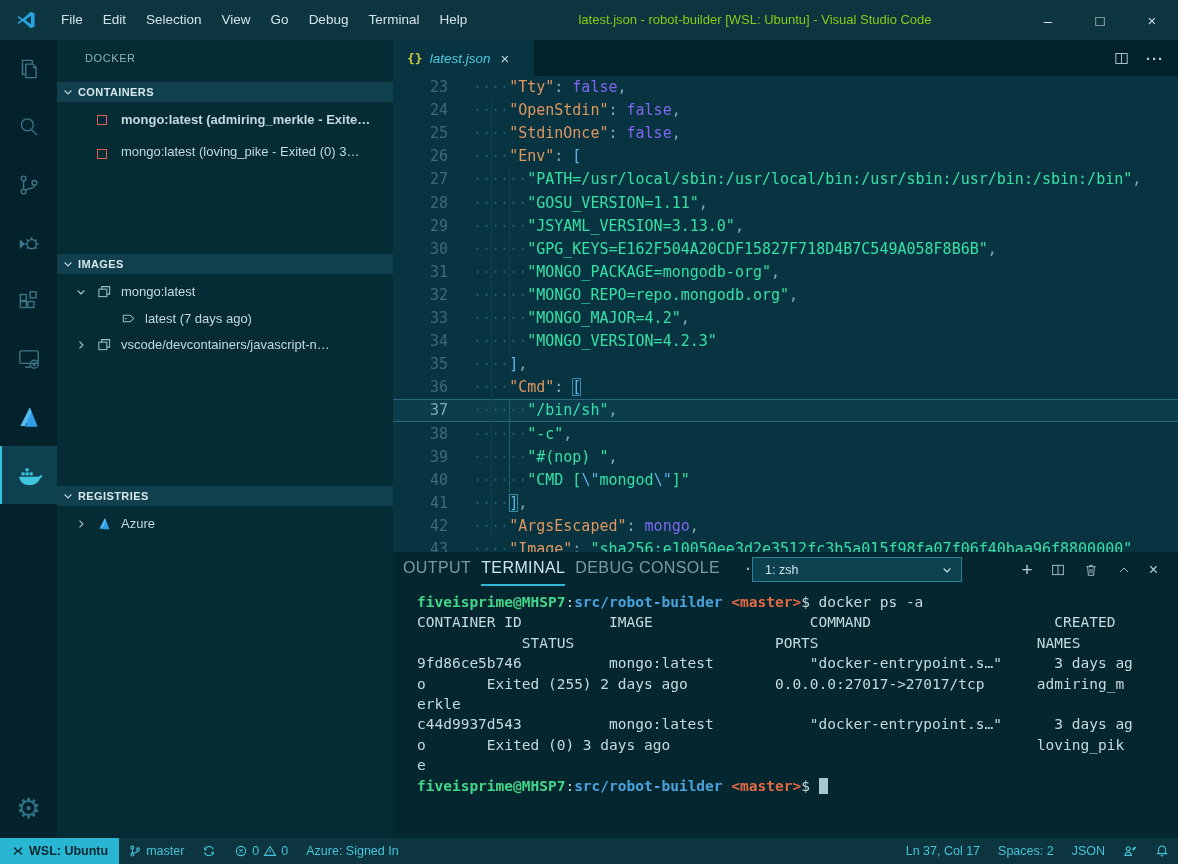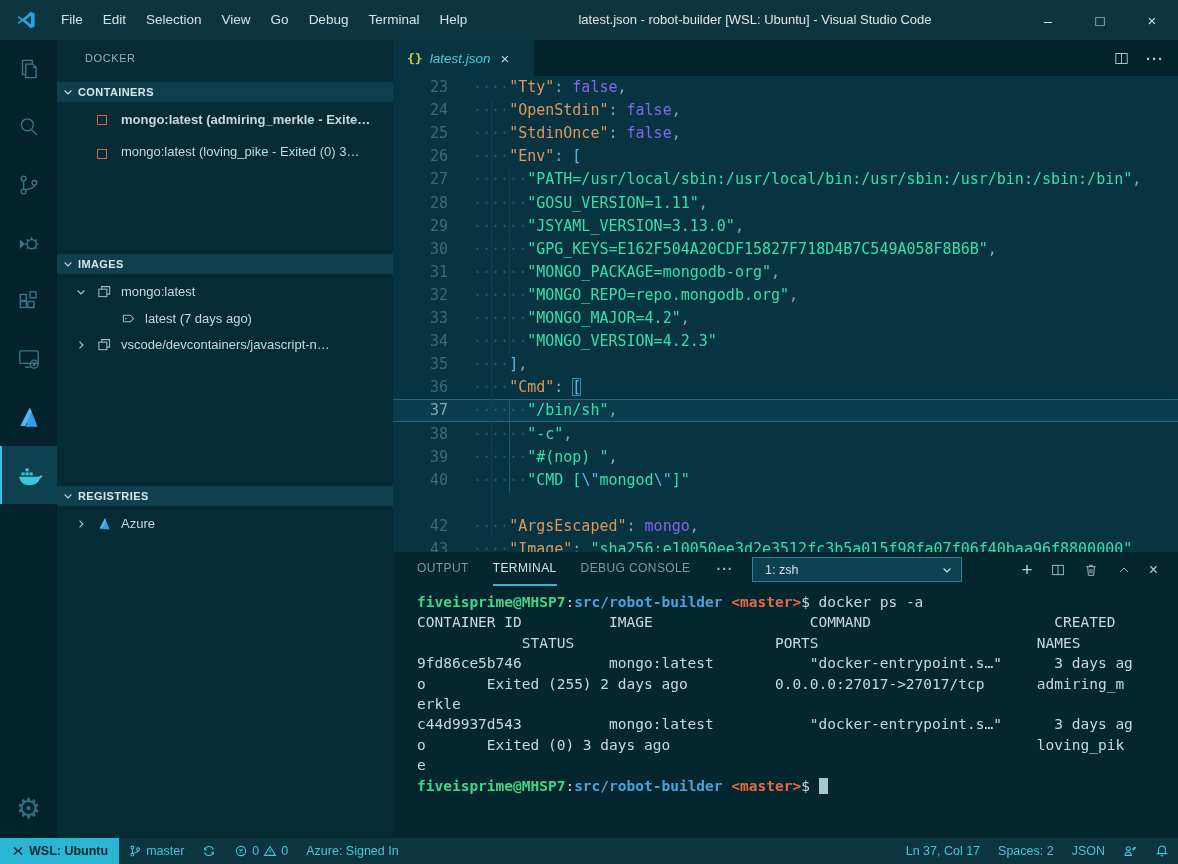--- a/index.html
+++ b/index.html
@@ -6,21 +6,21 @@
   html,body { width:1178px; height:864px; overflow:hidden; background:#073440;
               font-family:"Liberation Sans", sans-serif; }
   #app { position:relative; width:1178px; height:864px; }
 
   
   #titlebar { position:absolute; left:0; top:0; width:1178px; height:40px;
               background:#0c3540; display:flex; align-items:center; }
   #vscode-logo { width:26px; height:22px; margin:0 12px 0 13px; }
   .menu-item { color:#d3e2e7; font-size:13.5px; padding:0 10px; line-height:40px; cursor:default; }
   #win-title { position:absolute; left:755px; top:0; transform:translateX(-50%);
-               line-height:40px; color:#e5e5e5; font-size:13px; white-space:nowrap; }
+               line-height:40px; color:#84cc16; font-size:13px; white-space:nowrap; }
   #win-controls { position:absolute; right:0; top:0; height:40px; display:flex; }
   .win-btn { width:52px; height:40px; display:flex; align-items:center; justify-content:center;
              color:#cfdfe4; font-size:15px; }
 
   
   #activitybar { position:absolute; left:0; top:40px; width:57px; height:798px;
                  background:#04222c; display:flex; flex-direction:column; }
   .ab-item { width:57px; height:58px; display:flex; align-items:center; justify-content:center; position:relative; }
   .ab-item svg { width:26px; height:26px; stroke:#3d7486; fill:none; stroke-width:1.3; }
   .ab-item.fillicon svg { fill:#25708e; stroke:none; }
@@ -69,21 +69,21 @@
   .c-b  { color:#8066f0; }
   .c-br { color:#5fb4ea; }
   .c-bx { color:#5fb4ea; outline:1px solid #2f8ea6; outline-offset:-1px; }
   .c-e  { color:#5fb4ea; }
   .guide { position:absolute; width:1px; background:#11414e; }
   .guide.active { background:#1d5f72; }
 
   
   #panel { position:absolute; left:393px; top:552px; width:785px; height:286px; background:#04262f; }
   #panel-head { position:absolute; left:0; top:0; right:0; height:34px; display:flex; align-items:center; }
-  .ptab { margin-left:24px; font-size:12px; letter-spacing:.4px; color:#7b9aa4; height:34px;
+  .ptab { margin-left:10px; font-size:16px; letter-spacing:.4px; color:#7b9aa4; height:34px;
           line-height:32px; }
   .ptab.active { color:#cfe6ec; border-bottom:2px solid #2fb9d4; }
   .ptab-more { margin-left:26px; color:#9fb9c1; font-weight:bold; letter-spacing:1px; font-size:14px; }
   #shell-select { position:absolute; left:359px; top:5px; width:210px; height:25px; background:#0e4150;
                   border:1px solid #2c8097; color:#cfe2e7; font-size:12.5px; display:flex;
                   align-items:center; padding:0 8px 0 12px; }
   #shell-select svg { width:12px; height:12px; stroke:#cfe2e7; fill:none; stroke-width:1.5; margin-left:auto; }
   #panel-actions { position:absolute; right:20px; top:5px; height:25px; display:flex; align-items:center; gap:17px; }
   #panel-actions svg { width:16px; height:16px; stroke:#b9cdd3; fill:none; stroke-width:1.3; }
   #panel-actions .txt { color:#b9cdd3; font-size:19px; line-height:1; }
@@ -321,20 +321,21 @@
         <div class="code-line" style="top: 184.8px;"><span class="num">31</span><span class="c-ws">······</span><span class="c-s">"MONGO_PACKAGE=mongodb-org"</span><span class="c-p">,</span></div>
         <div class="code-line" style="top: 207.9px;"><span class="num">32</span><span class="c-ws">······</span><span class="c-s">"MONGO_REPO=repo.mongodb.org"</span><span class="c-p">,</span></div>
         <div class="code-line" style="top: 231px;"><span class="num">33</span><span class="c-ws">······</span><span class="c-s">"MONGO_MAJOR=4.2"</span><span class="c-p">,</span></div>
         <div class="code-line" style="top: 254.1px;"><span class="num">34</span><span class="c-ws">······</span><span class="c-s">"MONGO_VERSION=4.2.3"</span></div>
         <div class="code-line" style="top: 277.2px;"><span class="num">35</span><span class="c-ws">····</span><span class="c-br">]</span><span class="c-p">,</span></div>
         <div class="code-line" style="top: 300.3px;"><span class="num">36</span><span class="c-ws">····</span><span class="c-k">"Cmd"</span><span class="c-p">: </span><span class="c-bx">[</span></div>
         <div class="code-line cur" style="top: 323.4px;"><span class="num">37</span><span class="c-ws">······</span><span class="c-s">"/bin/sh"</span><span class="c-p">,</span></div>
         <div class="code-line" style="top: 346.5px;"><span class="num">38</span><span class="c-ws">······</span><span class="c-s">"-c"</span><span class="c-p">,</span></div>
         <div class="code-line" style="top: 369.6px;"><span class="num">39</span><span class="c-ws">······</span><span class="c-s">"#(nop) "</span><span class="c-p">,</span></div>
         <div class="code-line" style="top: 392.7px;"><span class="num">40</span><span class="c-ws">······</span><span class="c-s">"CMD [</span><span class="c-e">\"</span><span class="c-s">mongod</span><span class="c-e">\"</span><span class="c-s">]"</span></div>
+        <div class="code-line" style="top: 415.8px;"><span class="num">41</span><span class="c-ws">····</span><span class="c-bx">]</span><span class="c-p">,</span></div>
         <div class="code-line" style="top: 438.9px;"><span class="num">42</span><span class="c-ws">····</span><span class="c-k">"ArgsEscaped"</span><span class="c-p">: </span><span class="c-b">mongo</span><span class="c-p">,</span></div>
         <div class="code-line" style="top: 462px;"><span class="num">43</span><span class="c-ws">····</span><span class="c-k">"Image"</span><span class="c-p">: </span><span class="c-s">"sha256:e10050ee3d2e3512fc3b5a015f98fa07f06f40baa96f8800000"</span></div>
         <div class="guide" style="left: 98px; top: 23px; height: 439px;"></div>
         <div class="guide" style="left: 116px; top: 93px; height: 185px;"></div>
         <div class="guide active" style="left: 116px; top: 324px; height: 93px;"></div>
       </div>
   </div>
 
   <div id="panel">
     <div id="panel-head">

